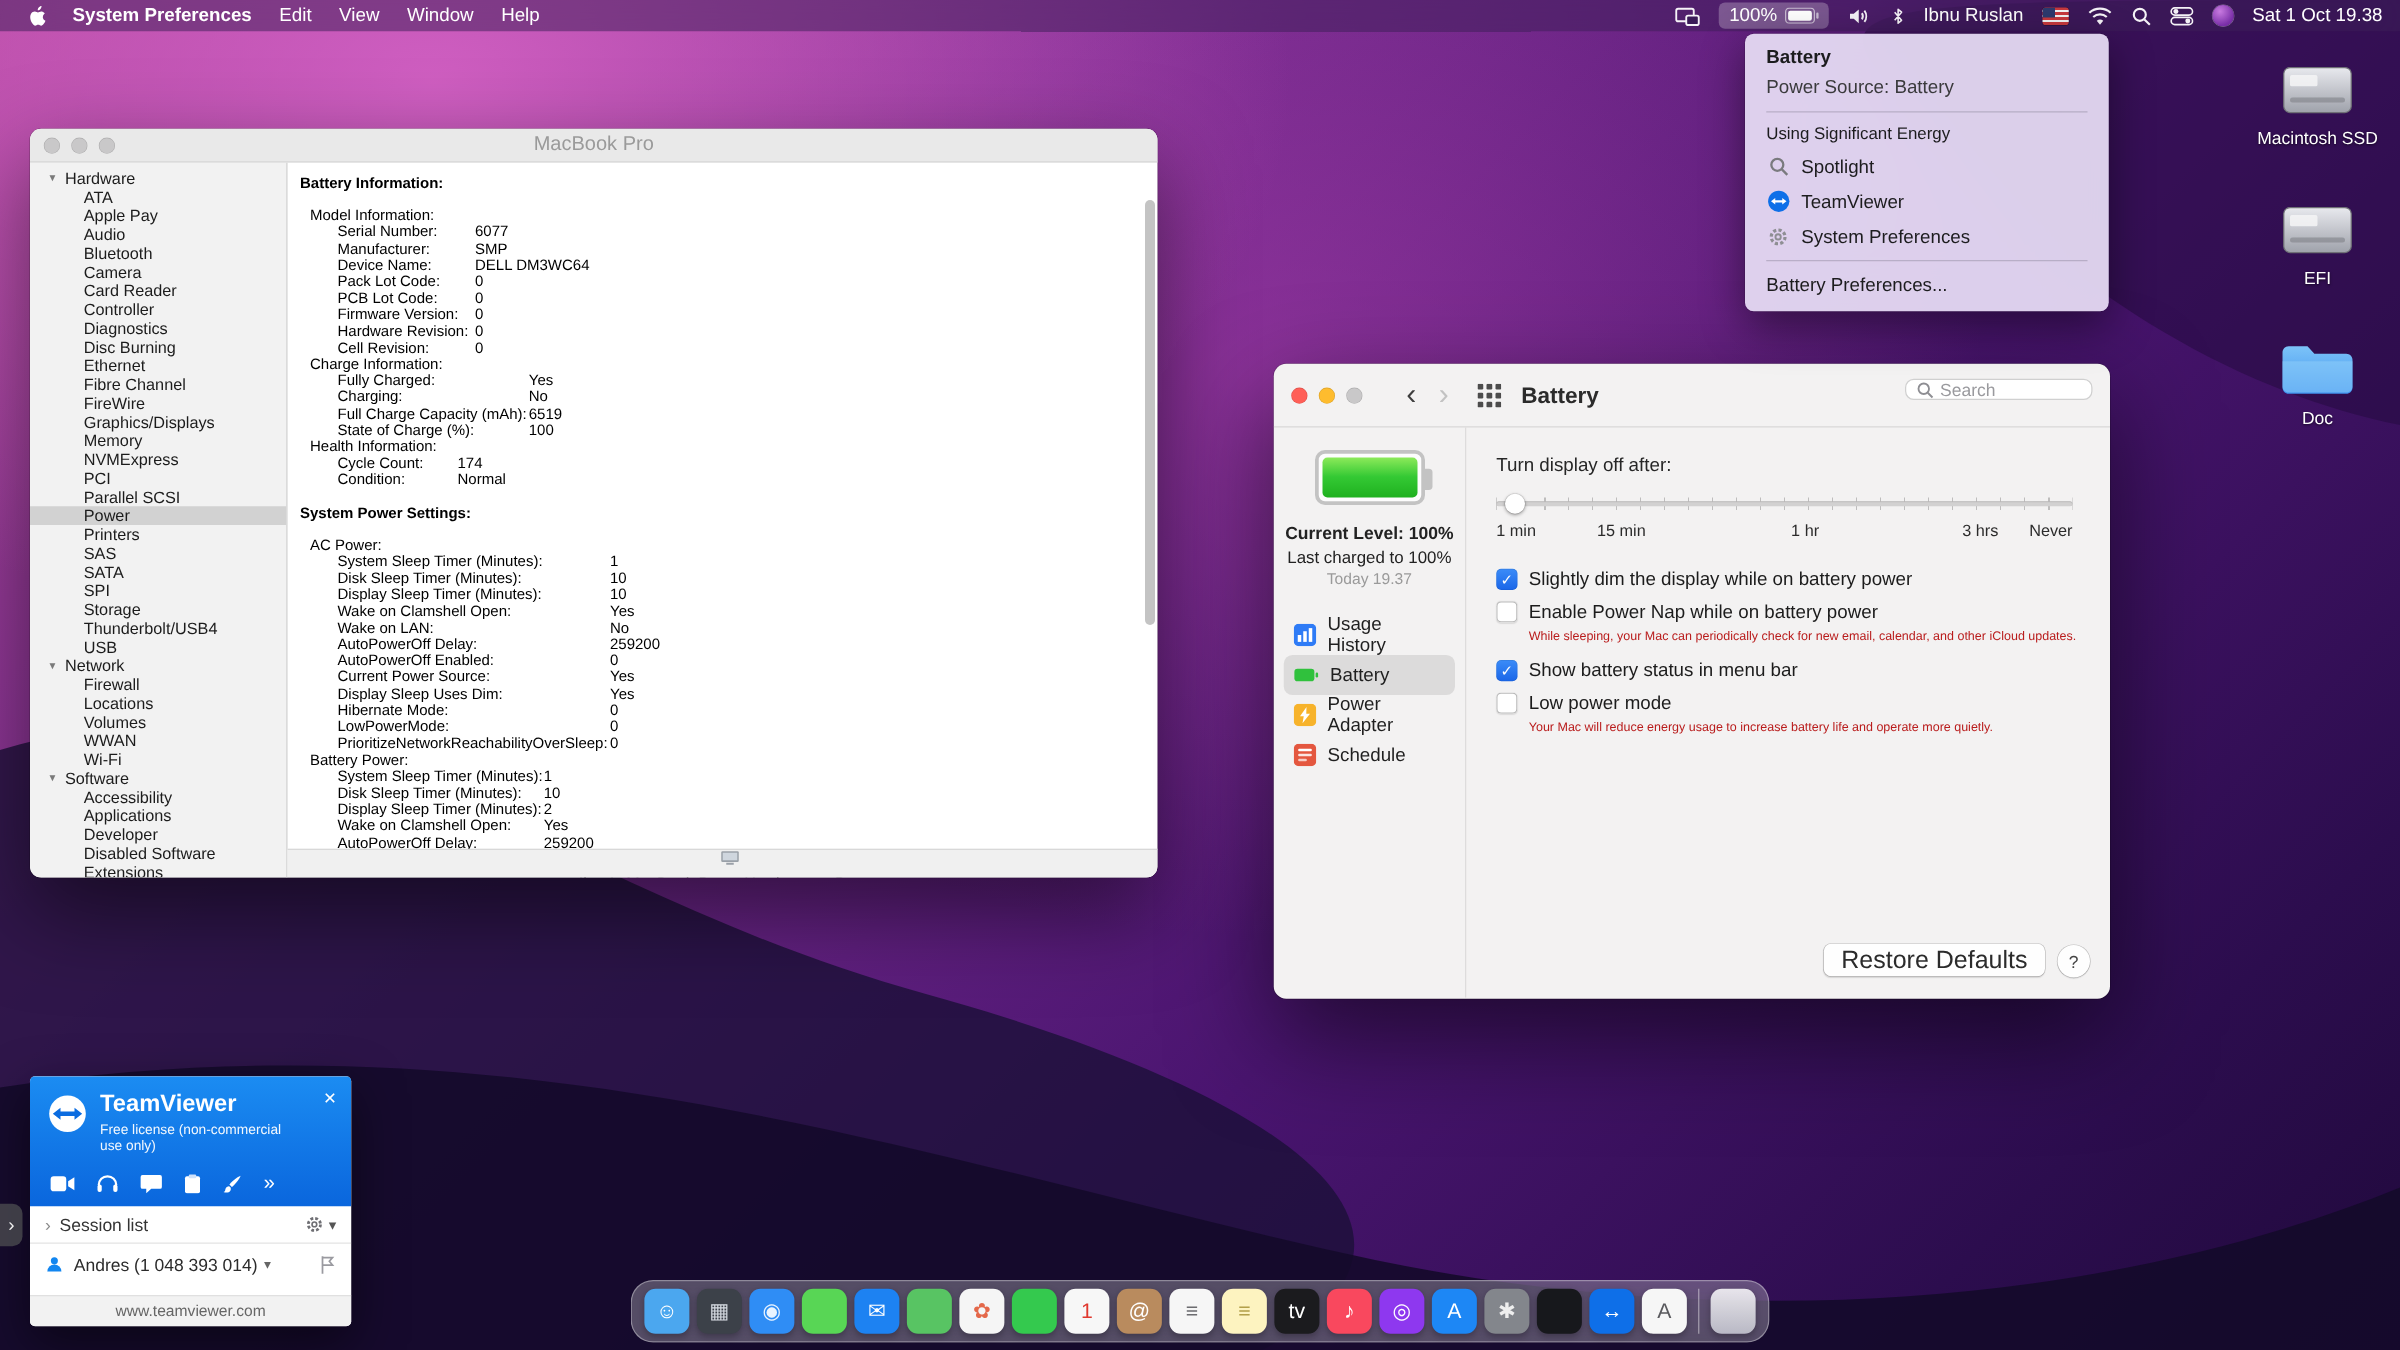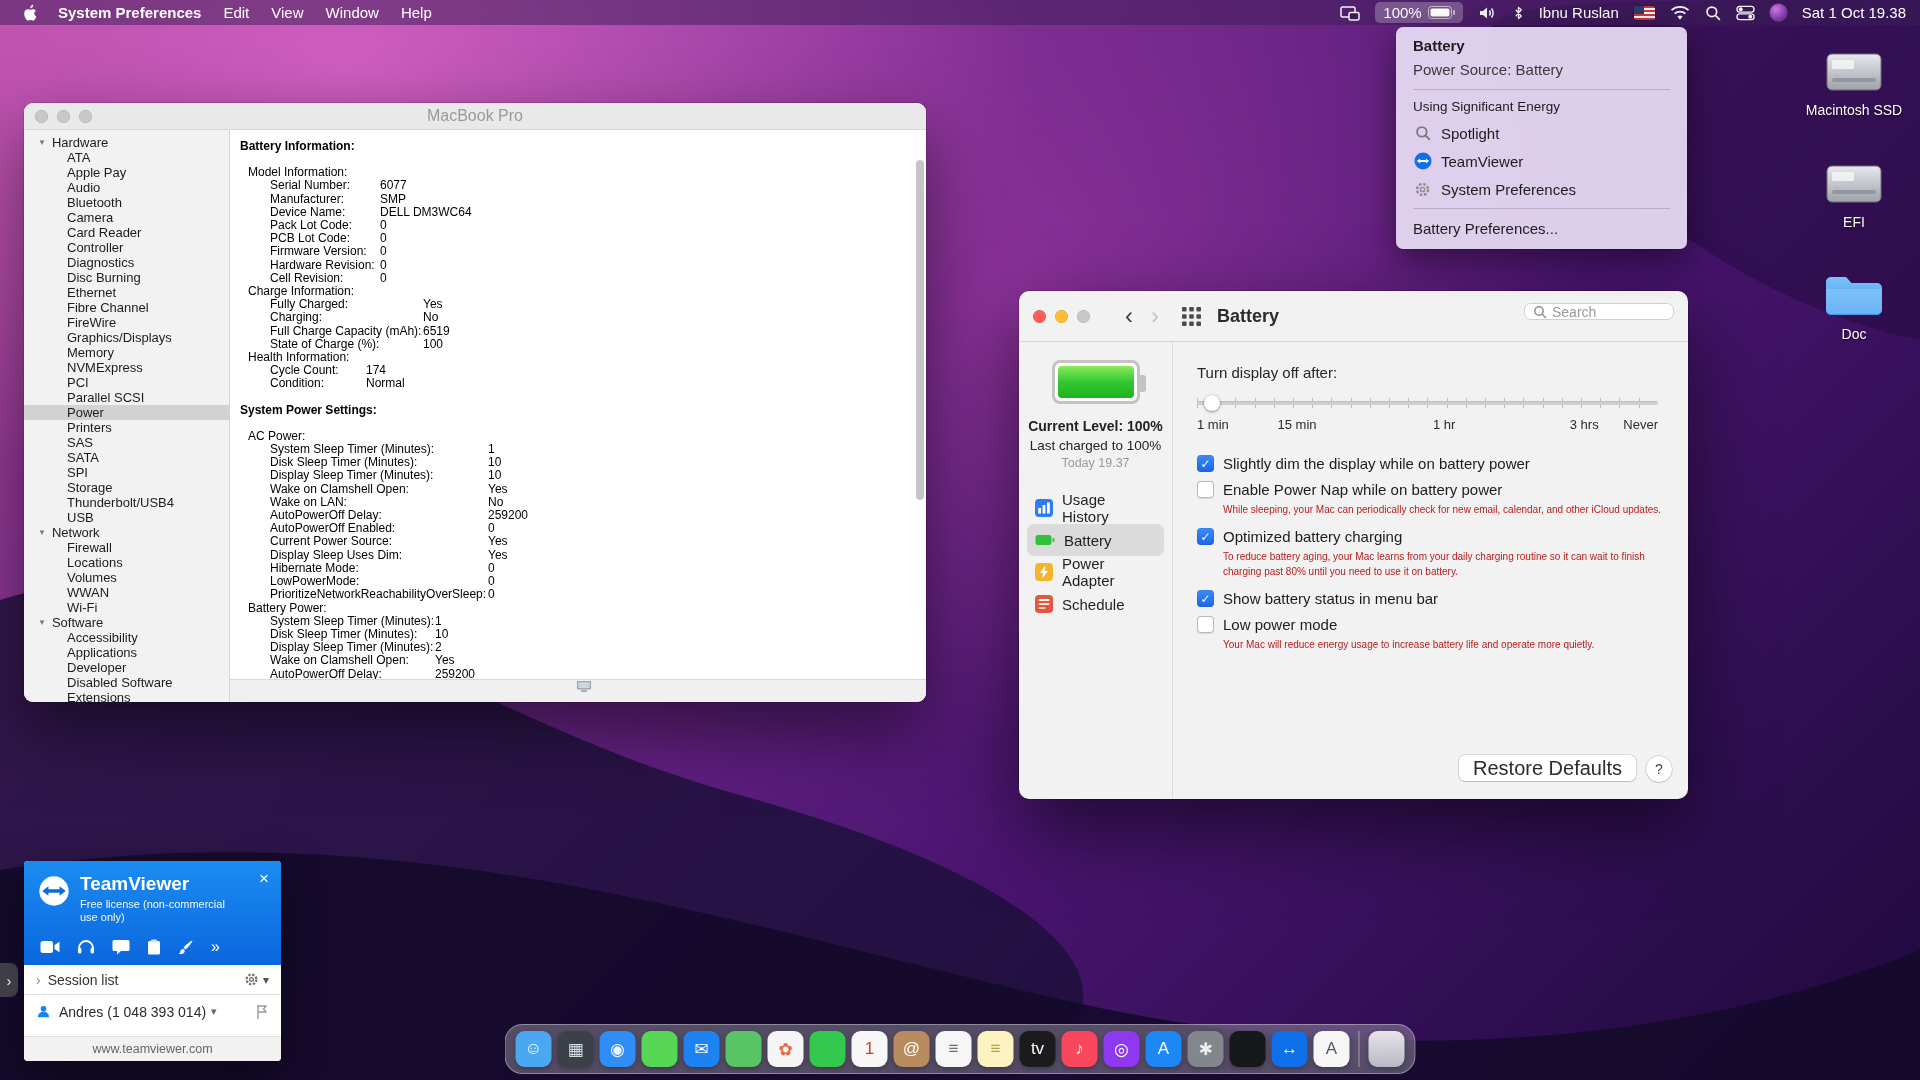--- a/index.html
+++ b/index.html
@@ -495,27 +495,20 @@
             </div>
 
             <div class="opt">
               <div class="opt-line">
                 <span class="cb"></span>
                 <span class="opt-label">Enable Power Nap while on battery power</span>
               </div>
               <div class="opt-desc">While sleeping, your Mac can periodically check for new email, calendar, and other iCloud updates.</div>
             </div>
 
-            <div class="opt">
-              <div class="opt-line">
-                <span class="cb checked"></span>
-                <span class="opt-label">Optimized battery charging</span>
-              </div>
-              <div class="opt-desc">To reduce battery aging, your Mac learns from your daily charging routine so it can wait to finish charging past 80% until you need to use it on battery.</div>
-            </div>
 
             <div class="opt">
               <div class="opt-line">
                 <span class="cb checked"></span>
                 <span class="opt-label">Show battery status in menu bar</span>
               </div>
 
             </div>
 
             <div class="opt">

